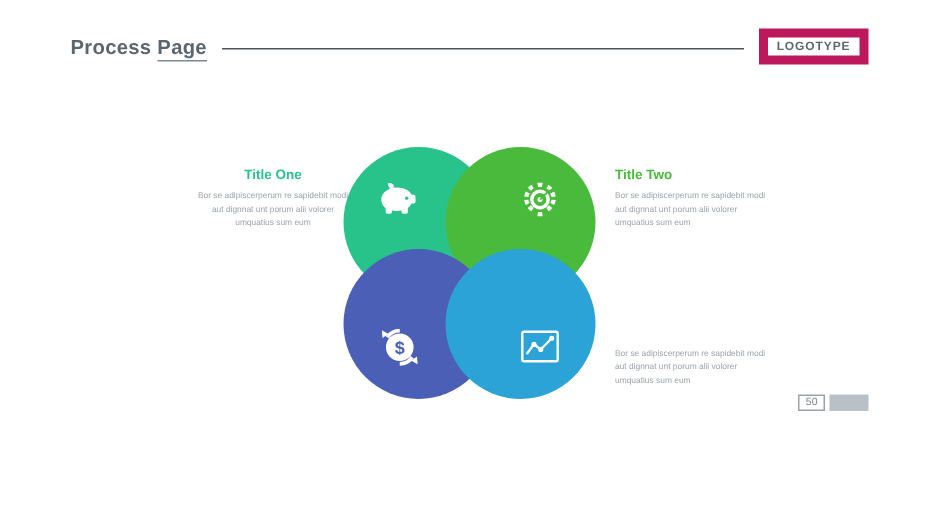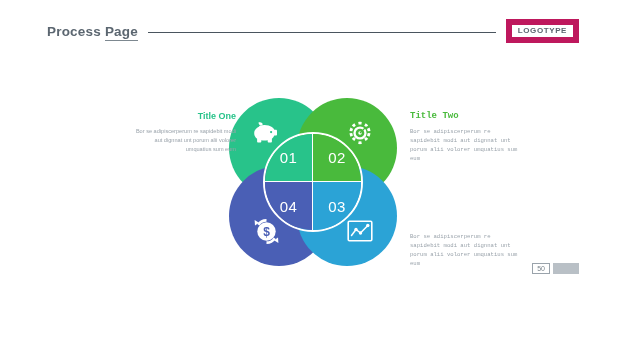--- a/index.html
+++ b/index.html
@@ -133,22 +133,22 @@
     font-size: 9px;
     font-weight: bold;
     margin-bottom: 5px;
     line-height: 1.1;
   }
   .block-body {
     font-size: 5.6px;
     color: #9aa3ab;
     line-height: 1.62;
   }
-  .align-right { text-align: right; }
-  .align-left  { text-align: left; font-family: Liberation Mono, monospace; }
+  .align-right { text-align: center; }
+  .align-left  { text-align: left; }
 
   .block-one   { left: 128px; top: 112px; }
   .block-two   { left: 410px; top: 112px; }
   .block-four  { left: 128px; top: 232px; }
   .block-three { left: 410px; top: 232px; }
 
   .c-one   { color: #28c38a; }
   .c-two   { color: #49ba3c; }
   .c-three { color: #2ba3d6; }
   .c-four  { color: #4a5fb5; }
@@ -233,26 +233,20 @@
     <span class="petal-icon icon-br">
       <svg width="26" height="22" viewBox="0 0 26 22" fill="none">
         <rect x="1.2" y="1.2" width="23.6" height="19.6" rx="1.2" stroke="#ffffff" stroke-width="1.6"></rect>
         <polyline points="4.5,15.5 9,9.5 13.5,13 20.8,5.5" stroke="#ffffff" stroke-width="1.5" fill="none" stroke-linejoin="round" stroke-linecap="round"></polyline>
         <circle cx="9" cy="9.5" r="1.7" fill="#ffffff"></circle>
         <circle cx="13.5" cy="13" r="1.7" fill="#ffffff"></circle>
         <circle cx="20.8" cy="5.5" r="1.7" fill="#ffffff"></circle>
       </svg>
     </span>
 
-    <div class="center-disc">
-      <div class="quad q-tl">01</div>
-      <div class="quad q-tr">02</div>
-      <div class="quad q-bl">04</div>
-      <div class="quad q-br">03</div>
-    </div>
   </div>
 
   <div class="block block-one align-right">
     <div class="block-title c-one">Title One</div>
     <div class="block-body">Bor se adipiscerperum re sapidebit modi aut dignnat unt porum alii volorer umquatius sum eum</div>
   </div>
 
   <div class="block block-two align-left">
     <div class="block-title c-two">Title Two</div>
     <div class="block-body">Bor se adipiscerperum re sapidebit modi aut dignnat unt porum alii volorer umquatius sum eum</div>

